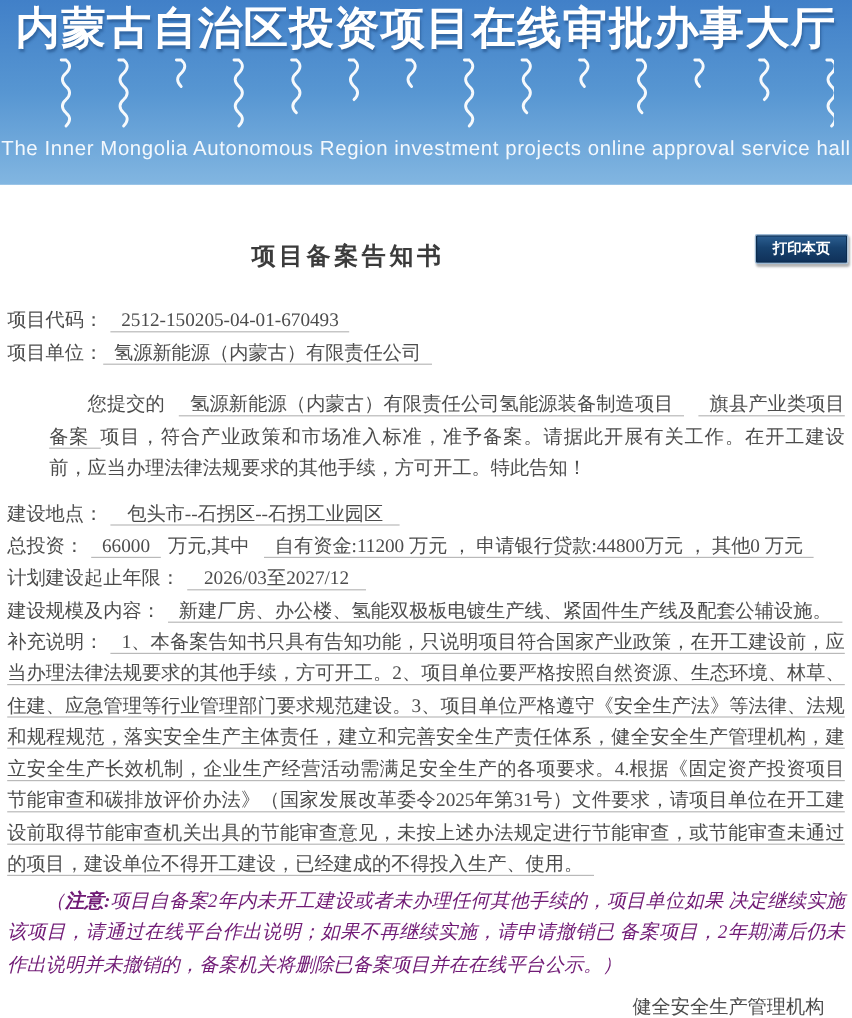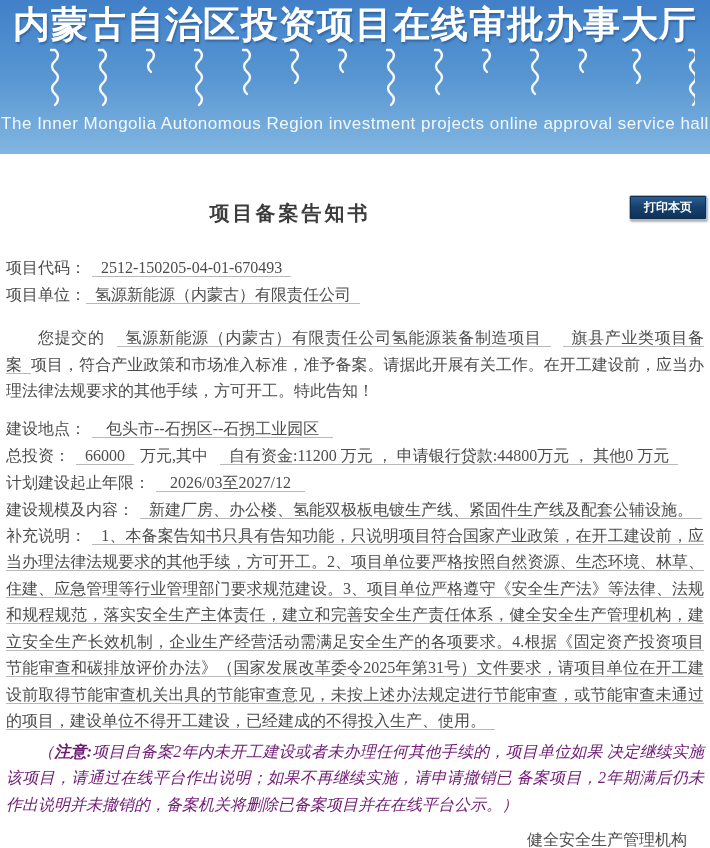--- a/index.html
+++ b/index.html
@@ -42,21 +42,21 @@
   }
   .doc-title {
     margin:0 130px 0 0; text-align:center;
     font-size:20px; font-weight:bold; color:#3b3b3b; letter-spacing:3px;
   }
   p { margin:0; }
   .line { font-size:16px; line-height:27px; }
   .para { font-size:16px; line-height:26.5px; text-align:justify; }
   .indent { text-indent:32px; }
   .blk-codes   { margin-top:27px; }
-  .blk-intro   { margin-top:17px; }
+  .blk-intro   { margin-top:17px;margin-left:35px; }
   .blk-fields  { margin-top:10px; }
   .uv { border-bottom:1px solid #b9b9b9; }            
   .pad  { padding:0 9px; }
   .padw { padding:0 14px; }
   .ml   { margin-left:6px; }
   .mlw  { margin-left:12px; }
   .notice {
     margin-top:4px; font-style:italic; color:#701a75;
   }
   .notice b { font-style:italic; }

